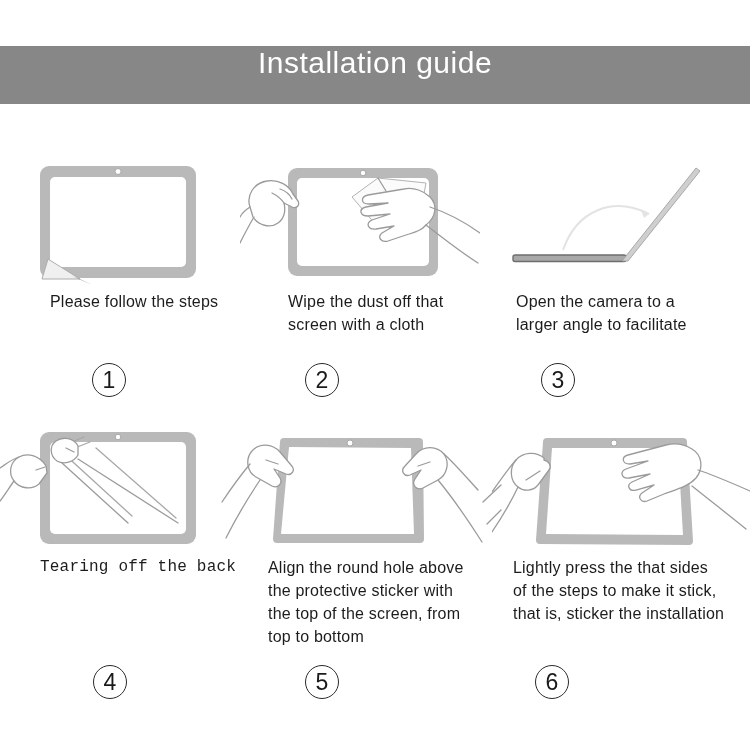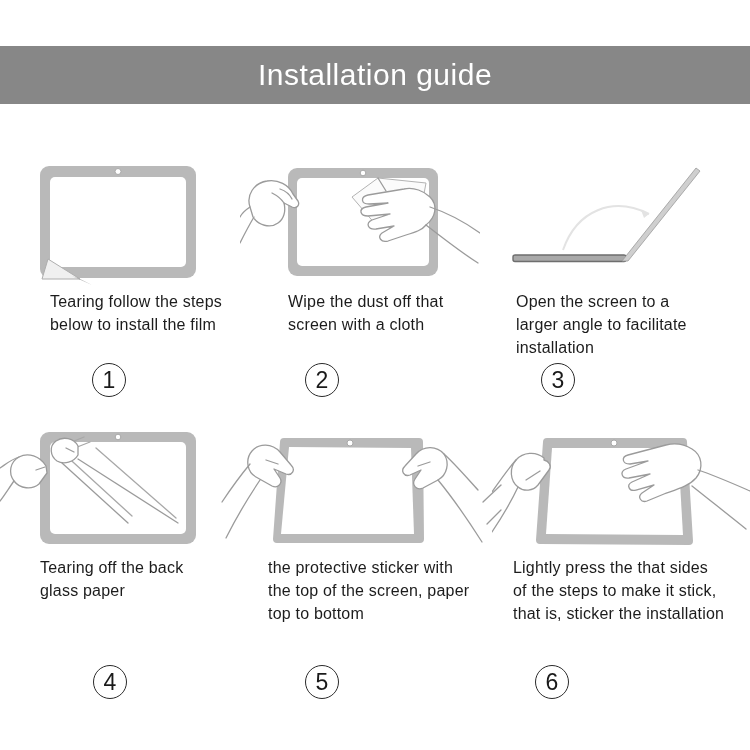--- a/index.html
+++ b/index.html
@@ -9,37 +9,37 @@
   }
   *{margin:0;padding:0;box-sizing:border-box;}
   html,body{background:#ffffff;}
   .page{
     position:relative;width:750px;height:750px;background:#ffffff;
     font-family:"Liberation Sans",sans-serif;overflow:hidden;
   }
   .header{
     position:absolute;left:0;top:46px;width:750px;height:58px;
     background:var(--header-bg);color:var(--header-fg);
-    display:flex;align-items:center;justify-content:center;
+    display:flex;justify-content:center;
     font-size:30px;letter-spacing:.5px;
   }
   .caption{
     position:absolute;color:var(--text-color);
     font-size:16px;line-height:23px;letter-spacing:.2px;white-space:nowrap;
   }
   .badge{
     position:absolute;width:34px;height:34px;border-radius:50%;
     border:1.6px solid var(--badge-stroke);
     display:flex;align-items:center;justify-content:center;
     color:#1a1a1a;font-size:23px;
   }
   .illus{position:absolute;}
   
   #c1{left:50px;top:290px;}  #c2{left:288px;top:290px;} #c3{left:516px;top:290px;}
-  #c4{left:40px;top:556px;}  #c5{left:268px;top:556px;} #c6{left:513px;top:556px;}
+  #c4{left:40px;top:556px;font-family:Liberation Mono, monospace;}  #c5{left:268px;top:556px;} #c6{left:513px;top:556px;}
   
   #n1{left:92px;top:363px;}  #n2{left:305px;top:363px;} #n3{left:541px;top:363px;}
   #n4{left:93px;top:665px;}  #n5{left:305px;top:665px;} #n6{left:535px;top:665px;}
   
   #s1{left:38px;top:164px;}  #s2{left:240px;top:163px;} #s3{left:505px;top:160px;}
   #s4{left:0px;top:426px;}   #s5{left:220px;top:430px;} #s6{left:492px;top:430px;}
   svg .hand{fill:#ffffff;stroke:var(--line-gray);stroke-width:1.3;
     stroke-linejoin:round;stroke-linecap:round;}
   svg .armline{fill:none;stroke:var(--line-gray);stroke-width:1.3;stroke-linecap:round;}
   svg .filmline{fill:none;stroke:#a8a8a8;stroke-width:1.3;stroke-linecap:round;}
@@ -159,39 +159,37 @@
       <path class="armline" d="M24,30 C15,40 7,52 0,62"></path>
     </g>
     <g>
       <path class="hand" d="M204,48 C212,38 210,25 200,19 C192,14 182,13 174,15 L136,25 C129,27 130,34 138,34 L156,31 L134,39 C127,42 130,49 137,48 L158,44 L140,52 C134,55 137,62 144,60 L162,55 L150,63 C145,67 149,73 155,71 L172,64 C186,59 197,56 204,48 Z"></path>
       <path class="armline" d="M206,40 C224,46 242,54 258,61"></path>
       <path class="armline" d="M200,56 C220,72 238,86 254,99"></path>
     </g>
   </svg>
 
   <div id="c1" class="caption">
-    <div>Tearing follow the steps</div>
-    <div>below to install the film</div>
+    <div>Please follow the steps</div>
   </div>
   <div id="c2" class="caption">
     <div>Wipe the dust off that</div>
     <div>screen with a cloth</div>
   </div>
   <div id="c3" class="caption">
-    <div>Open the screen to a</div>
+    <div>Open the camera to a</div>
     <div>larger angle to facilitate</div>
-    <div>installation</div>
   </div>
   <div id="c4" class="caption">
     <div>Tearing off the back</div>
-    <div>glass paper</div>
   </div>
   <div id="c5" class="caption">
+    <div>Align the round hole above</div>
     <div>the protective sticker with</div>
-    <div>the top of the screen, paper</div>
+    <div>the top of the screen, from</div>
     <div>top to bottom</div>
   </div>
   <div id="c6" class="caption">
     <div>Lightly press the that sides</div>
     <div>of the steps to make it stick,</div>
     <div>that is, sticker the installation</div>
   </div>
 
   <div id="n1" class="badge">
     <span>1</span>

